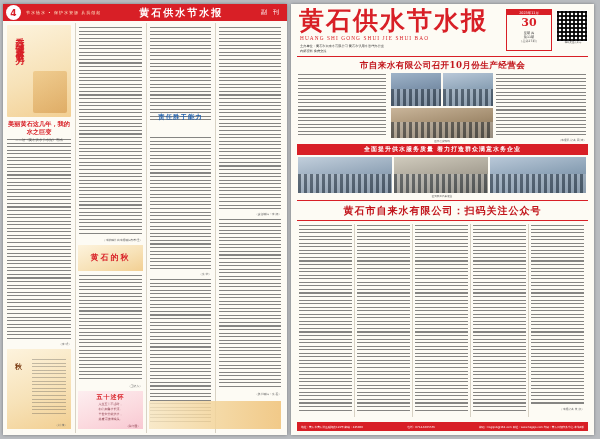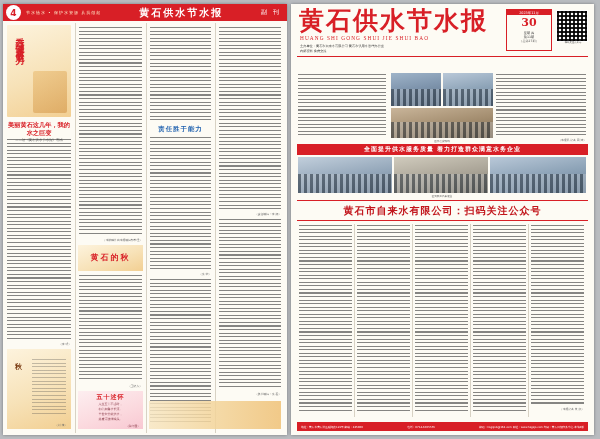--- a/index.html
+++ b/index.html
@@ -47,21 +47,21 @@
   .l-cols{position:absolute;left:0;top:17px;width:284px;height:414px;}
   .vrule{position:absolute;width:0;border-left:.5px solid #d8d2c4;top:2px;bottom:2px;}
 
   .vtitle{
     writing-mode:vertical-rl;text-orientation:upright;
     font-family:"DejaVu Serif","Liberation Serif",serif;
     font-size:9px;font-weight:bold;color:#d81f26;letter-spacing:3px;
   }
   .vtitle.small{font-size:7px;color:#7a3b12;}
 
-  .hl-red{color:#d81f26;font-weight:bold;font-family:Liberation Serif, serif;}
+  .hl-red{color:#d81f26;font-weight:bold;font-family:Liberation Mono, monospace;}
   .hl-blue{color:#1c5fae;font-weight:bold;font-family:"DejaVu Serif","Liberation Serif",serif;}
   .sub-head{font-size:3.4px;color:#555;text-align:center;margin-top:1px;}
   .byline{font-size:2.8px;color:#666;text-align:right;margin-top:1px;}
 
   .panel{position:absolute;box-sizing:border-box;}
 
   .autumn{
     background:linear-gradient(160deg,#fdf3dd 0%,#f7e2b8 55%,#f2cf92 100%);
   }
   .pinkpoem{
@@ -193,21 +193,21 @@
           <div>人生五十不惑时，</div>
           <div>初心如磐水长流。</div>
           <div>半世辛劳献供水，</div>
           <div>笑看清波绕城头。</div>
         </div>
         <div class="byline" style="position:absolute;right:3px;bottom:1px;color:#8a3b4a;">（陈守国）</div>
       </div>
 
       <div class="fake-lines" style="position:absolute;left:147px;top:6px;width:61px;height:96px;"></div>
 
-      <div style="position:absolute;left:146px;top:104px;width:63px;">
+      <div style="position:absolute;left:146px;top:92px;width:63px;">
         <div class="hl-blue" style="font-size:6.4px;text-align:center;letter-spacing:1px;">责任胜于能力</div>
       </div>
       <div class="fake-lines" style="position:absolute;left:147px;top:116px;width:61px;height:132px;"></div>
       <div class="byline" style="position:absolute;left:147px;top:250px;width:61px;">（张 华）</div>
       <div class="fake-lines" style="position:absolute;left:147px;top:258px;width:61px;height:146px;"></div>
 
       <div class="fake-lines" style="position:absolute;left:216px;top:6px;width:62px;height:182px;"></div>
       <div class="byline" style="position:absolute;left:216px;top:190px;width:62px;">（责任编辑：李 娜）</div>
       <div class="fake-lines" style="position:absolute;left:216px;top:198px;width:62px;height:170px;"></div>
       <div class="byline" style="position:absolute;left:216px;top:370px;width:62px;">（美术编辑：张 磊）</div>
@@ -233,20 +233,21 @@
         <div class="wk">第11期</div>
         <div class="iss">（总第27期）</div>
       </div>
 
       <div class="qr"></div>
       <div class="qr-cap">扫码关注公众号</div>
     </div>
 
     <div class="r-rule" style="top:52px;"></div>
 
+    <div class="r-headline cn">市自来水有限公司召开10月份生产经营会</div>
 
     <div class="fake-lines" style="position:absolute;left:7px;top:70px;width:88px;height:62px;"></div>
     <div class="fake-lines" style="position:absolute;left:205px;top:70px;width:90px;height:62px;"></div>
     <div class="byline" style="position:absolute;left:205px;top:133px;width:90px;">（本报讯 记者 周 涛）</div>
 
     <div class="photo ph1" style="left:100px;top:69px;width:50px;height:33px;">
         <div class="ph-people"></div>
       </div>
     <div class="photo ph2" style="left:152px;top:69px;width:50px;height:33px;">
         <div class="ph-people"></div>

